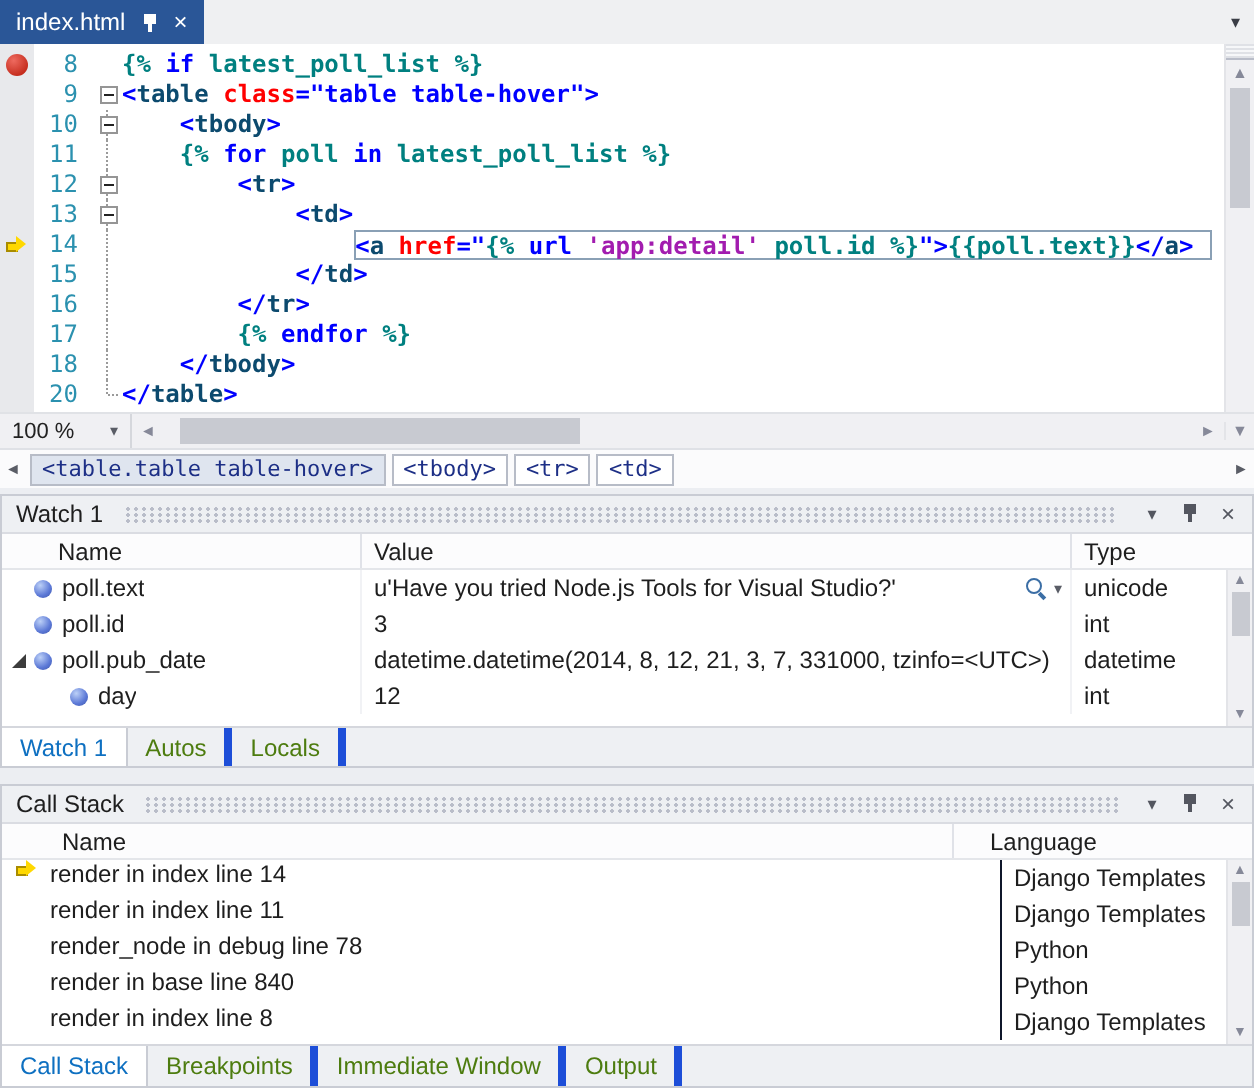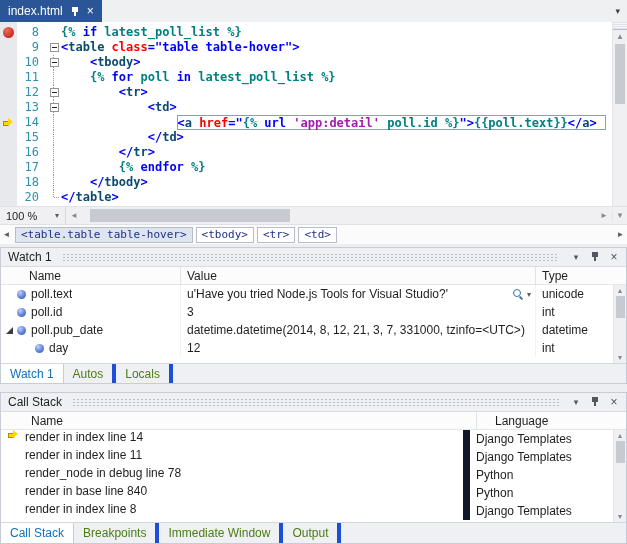--- a/index.html
+++ b/index.html
@@ -106,21 +106,21 @@
   .mag-group{display:flex;align-items:center;gap:3px;margin-left:4px;flex:none;}
   .mag{width:11px;height:11px;position:relative;display:inline-block;}
   .mag::before{content:"";position:absolute;top:0;left:0;width:6px;height:6px;border:1.5px solid #3b6ea5;border-radius:50%;}
   .mag::after{content:"";position:absolute;width:4px;height:2px;background:#3b6ea5;transform:rotate(45deg);top:8px;left:6px;}
   .mag-dd{font-size:8px;color:#5a5d66;}
   .w-type{flex:1;padding-left:6px;white-space:nowrap;}
 
   .c-row{display:flex;height:18px;align-items:flex-start;}
   .c-icon{width:24px;flex:none;display:flex;justify-content:center;}
   .c-name{flex:1;white-space:nowrap;overflow:hidden;}
-  .c-lang{width:163px;flex:none;padding-left:6px;border-left:7px solid #0f172a;height:100%;display:flex;align-items:center;white-space:nowrap;}
+  .c-lang{width:126px;flex:none;padding-left:6px;border-left:1px solid #0f172a;height:100%;display:flex;align-items:center;white-space:nowrap;}
 
   .mini-scroll{position:absolute;right:0;top:0;bottom:0;width:13px;background:#f0f0f3;border-left:1px solid #e3e4e8;
     display:flex;flex-direction:column;align-items:center;font-size:7px;color:#868999;}
   .mini-up,.mini-down{height:11px;line-height:11px;}
   .mini-thumb{width:9px;height:22px;background:#c8cad1;}
   .mini-down{margin-top:auto;}
 
   .panel-tabs{height:20px;flex:none;background:#eef0f3;border-top:1px solid #d5d7dd;display:flex;align-items:stretch;}
   .cs-panel .panel-tabs{height:21px;}
   .ptab{padding:0 9px;display:flex;align-items:center;color:#4d7c0f;border-right:4px solid #1d4ed8;white-space:nowrap;}

